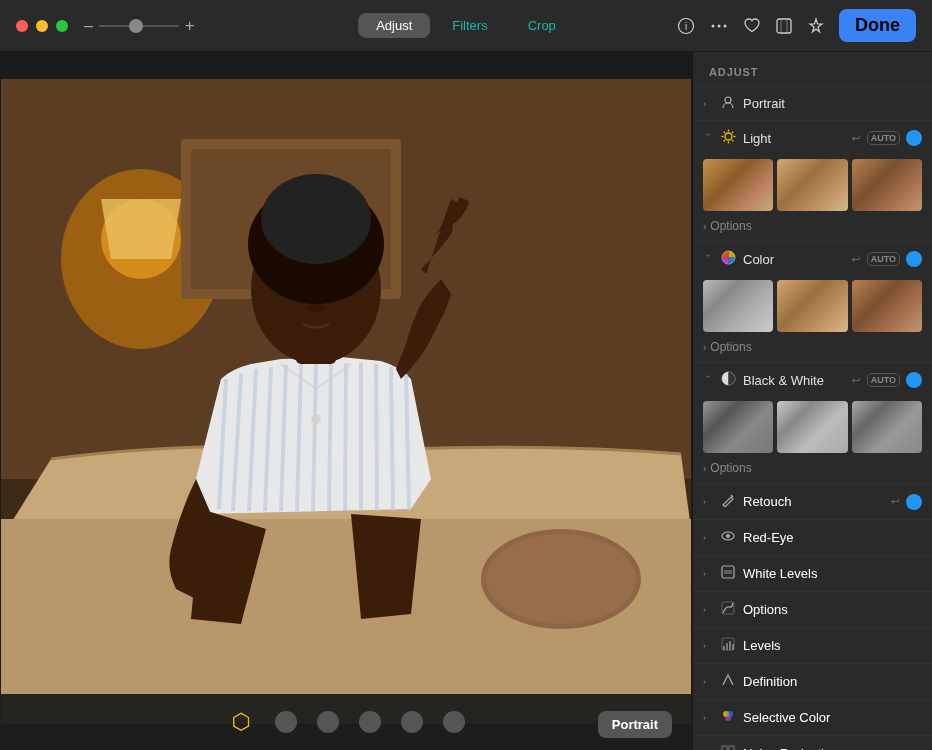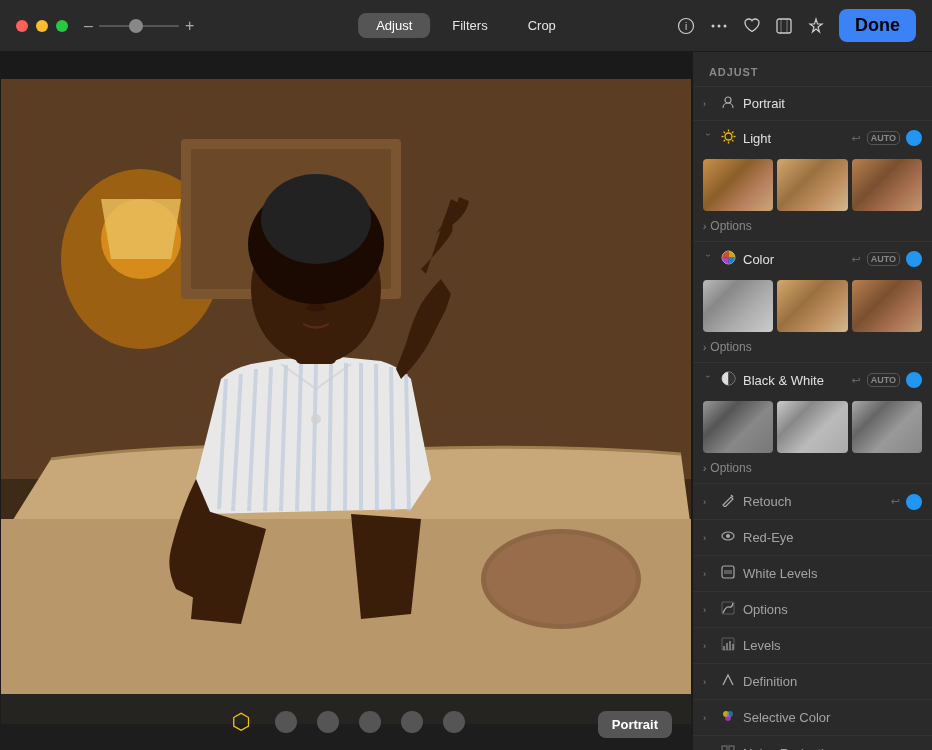--- a/index.html
+++ b/index.html
@@ -81,21 +81,21 @@
       cursor: pointer;
       border: none;
       font-weight: 500;
     }
     .tab-btn.active {
       background: #555;
       color: #fff;
     }
     .tab-btn.inactive {
       background: transparent;
-      color: #e5e5e5;
+      color: #14b8a6;
     }
 
     .titlebar-right {
       margin-left: auto;
       display: flex;
       align-items: center;
       gap: 14px;
     }
     .icon-btn {
       color: #ccc;
@@ -301,21 +301,21 @@
       border-bottom: 1px solid #333;
     }
     .list-item-icon {
       font-size: 14px;
       width: 18px;
       text-align: center;
       flex-shrink: 0;
     }
     .list-item-text {
       font-size: 13px;
-      color: #a3a3a3;
+      color: #ffffff;
       flex: 1;
     }
 
     
     .photo-svg-container {
       position: absolute;
       inset: 0;
       display: flex;
       align-items: center;
       justify-content: center;

